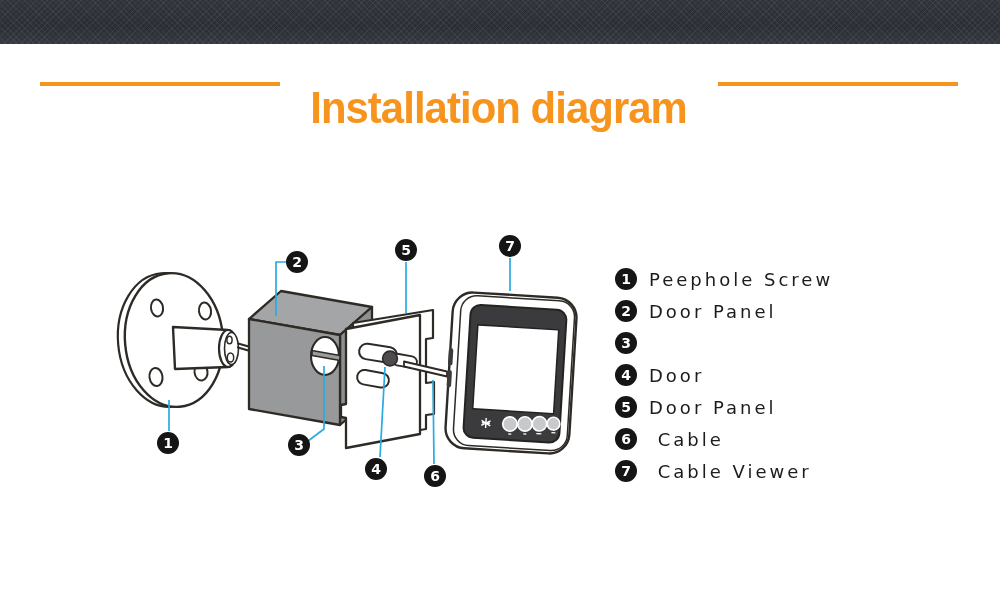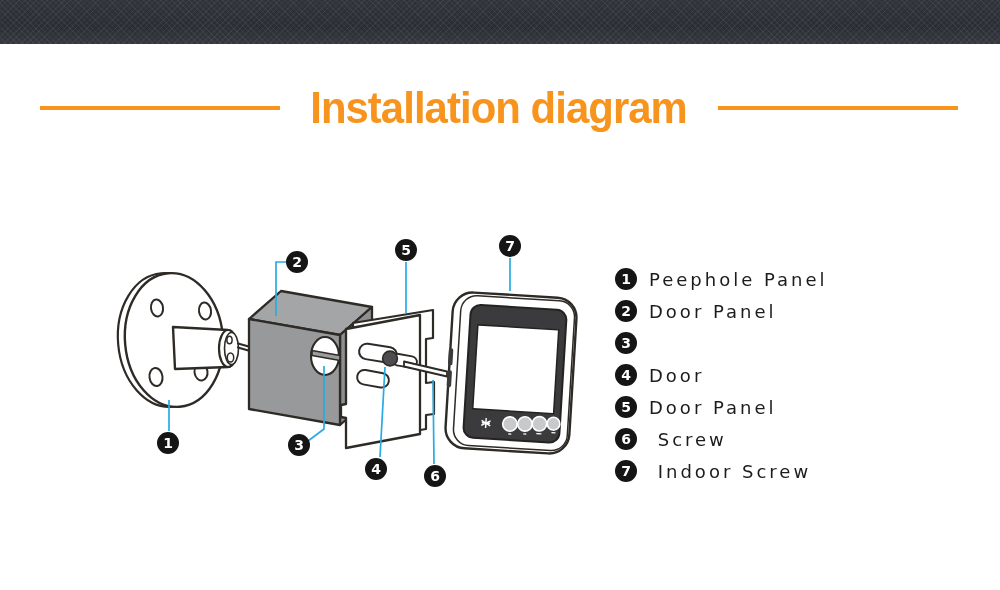--- a/index.html
+++ b/index.html
@@ -13,21 +13,21 @@
     background-color:#2c2f36;
     background-image:
       repeating-linear-gradient(45deg,  rgba(255,255,255,0.05) 0 1px, transparent 1px 4px),
       repeating-linear-gradient(-45deg, rgba(255,255,255,0.05) 0 1px, transparent 1px 4px),
       linear-gradient(180deg,#30333a 0%, #2a2d34 60%, #34373e 100%);
   }
 
   
   .title-row {
     position:absolute; left:40px; right:42px; top:82px; height:52px;
-    display:flex; align-items:center;
+    display:flex; 
   }
   .title-line { flex:1; height:4px; background:#F7941D; }
   .page-title {
     color:#F7941D; font-family:"Liberation Sans", sans-serif;
     font-size:45px; font-weight:600; letter-spacing:-1px;
     white-space:nowrap; padding:0 16px; transform:scaleX(0.93);
   }
 
   
   .diagram-svg { position:absolute; left:0; top:0; width:1000px; height:590px; }
@@ -154,40 +154,40 @@
   <div class="callout" style="left:286px; top:251px;">2</div>
   <div class="callout" style="left:288px; top:434px;">3</div>
   <div class="callout" style="left:365px; top:458px;">4</div>
   <div class="callout" style="left:395px; top:239px;">5</div>
   <div class="callout" style="left:424px; top:465px;">6</div>
   <div class="callout" style="left:499px; top:235px;">7</div>
 
   <div class="legend">
     <div class="legend-row">
       <div class="legend-badge">1</div>
-      <div class="legend-label">Peephole Panel</div>
+      <div class="legend-label">Peephole Screw</div>
     </div>
     <div class="legend-row">
       <div class="legend-badge">2</div>
       <div class="legend-label">Door Panel</div>
     </div>
     <div class="legend-row">
       <div class="legend-badge">3</div>
     </div>
     <div class="legend-row">
       <div class="legend-badge">4</div>
       <div class="legend-label">Door</div>
     </div>
     <div class="legend-row">
       <div class="legend-badge">5</div>
       <div class="legend-label">Door Panel</div>
     </div>
     <div class="legend-row">
       <div class="legend-badge">6</div>
-      <div class="legend-label"> Screw</div>
+      <div class="legend-label"> Cable</div>
     </div>
     <div class="legend-row">
       <div class="legend-badge">7</div>
-      <div class="legend-label"> Indoor Screw</div>
+      <div class="legend-label"> Cable Viewer</div>
     </div>
   </div>
 
 </div>
 
 </body></html>

